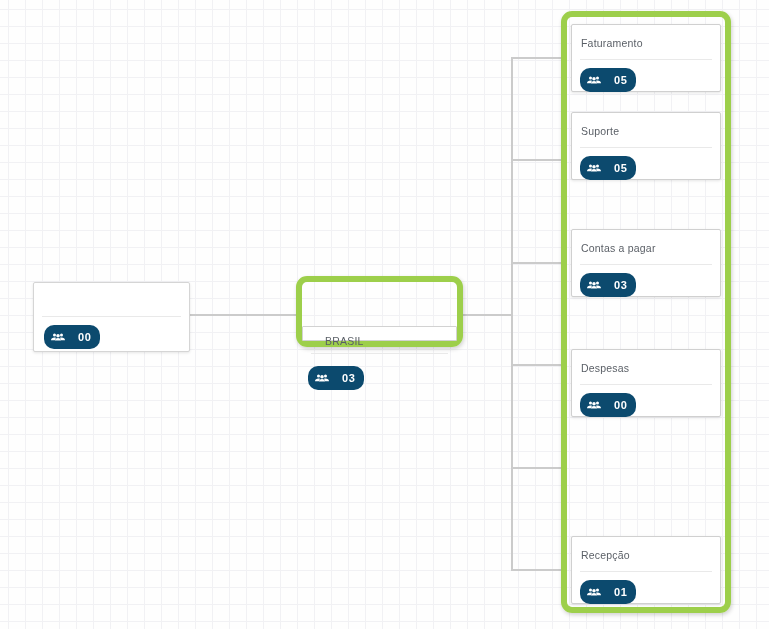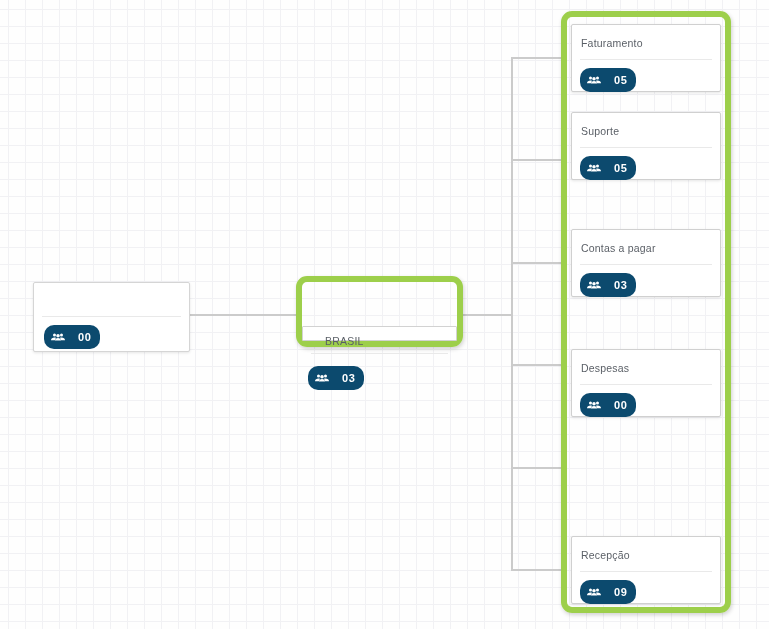--- a/index.html
+++ b/index.html
@@ -201,18 +201,18 @@
 
     <div class="card child-card" style="top:519px;">
       <div class="card-title">Recepção</div>
       <div class="divider"></div>
       <div class="badge">
         <span>
           <svg width="14" height="10" viewBox="0 0 24 16" fill="#ffffff">
               <use href="#users-glyph"></use>
             </svg>
         </span>
-        <span class="badge-num">09</span>
+        <span class="badge-num">01</span>
       </div>
     </div>
 
   </div>
 </div>
 
 </body></html>

